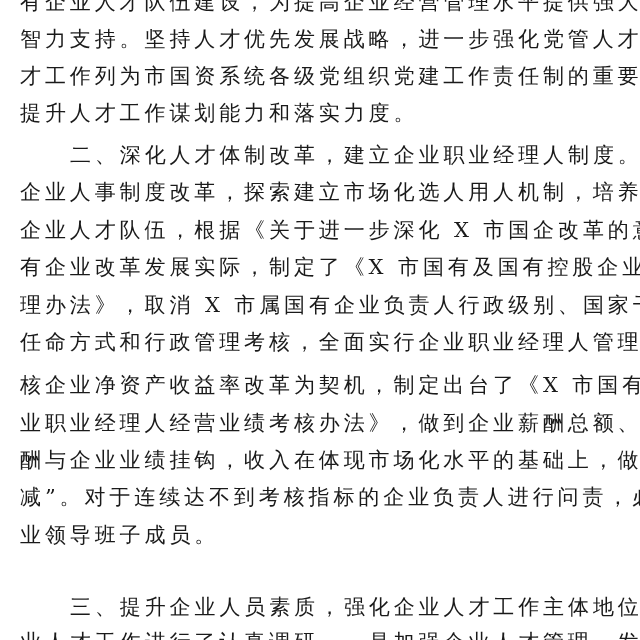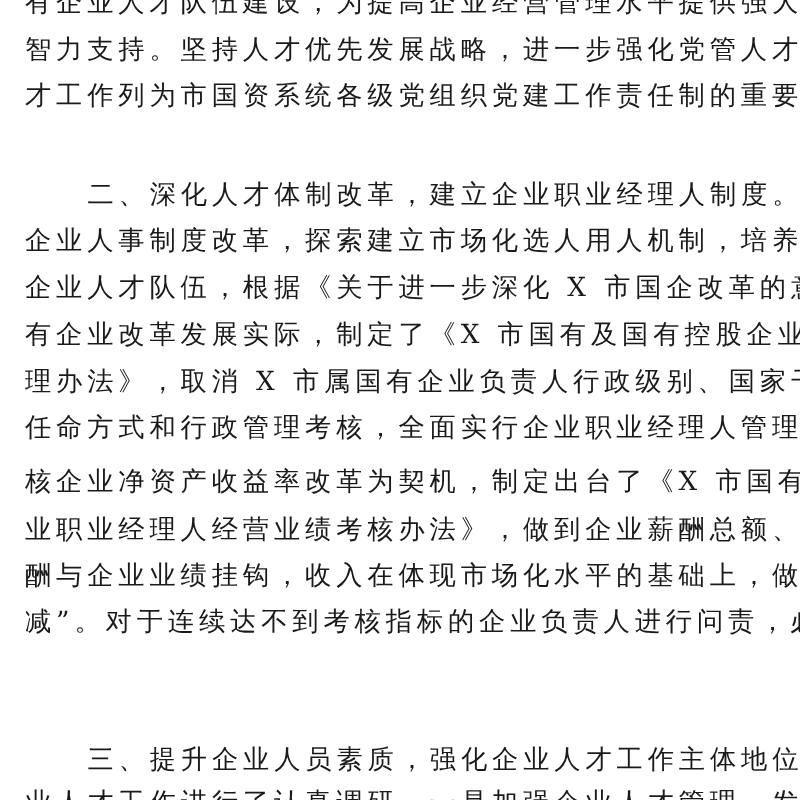--- a/index.html
+++ b/index.html
@@ -40,28 +40,30 @@
   }
 </style>
 </head>
 <body>
 
 <div class="page">
 
   <div class="line" style="top:-13px">有企业人才队伍建设，为提高企业经营管理水平提供强大人才支撑和</div>
   <div class="line" style="top:24px">智力支持。坚持人才优先发展战略，进一步强化党管人才工作，将人</div>
   <div class="line" style="top:61px">才工作列为市国资系统各级党组织党建工作责任制的重要内容，不断</div>
+  <div class="line" style="top:98px">提升人才工作谋划能力和落实力度。</div>
 
   <div class="line indent" style="top:140px">二、深化人才体制改革，建立企业职业经理人制度。为深化国有</div>
   <div class="line" style="top:177px">企业人事制度改革，探索建立市场化选人用人机制，培养造就高素质</div>
   <div class="line" style="top:215px">企业人才队伍，根据《关于进一步深化 X 市国企改革的意见》，结合国</div>
   <div class="line" style="top:252px">有企业改革发展实际，制定了《X 市国有及国有控股企业职业经理人管</div>
   <div class="line" style="top:290px">理办法》，取消 X 市属国有企业负责人行政级别、国家干部身份、行政</div>
   <div class="line" style="top:327px">任命方式和行政管理考核，全面实行企业职业经理人管理制度。以考</div>
   <div class="line" style="top:370px">核企业净资产收益率改革为契机，制定出台了《X 市国有及国有控股企</div>
   <div class="line" style="top:408px">业职业经理人经营业绩考核办法》，做到企业薪酬总额、企业领导人薪</div>
   <div class="line" style="top:445px">酬与企业业绩挂钩，收入在体现市场化水平的基础上，做到“能增能</div>
   <div class="line" style="top:482px">减”。对于连续达不到考核指标的企业负责人进行问责，必要时更换企</div>
+  <div class="line" style="top:520px">业领导班子成员。</div>
 
   <div class="line indent" style="top:592px">三、提升企业人员素质，强化企业人才工作主体地位。我们对企</div>
   <div class="line" style="top:627px">业人才工作进行了认真调研，一是加强企业人才管理，发挥好企业</div>
 
 </div>
 
 </body></html>

